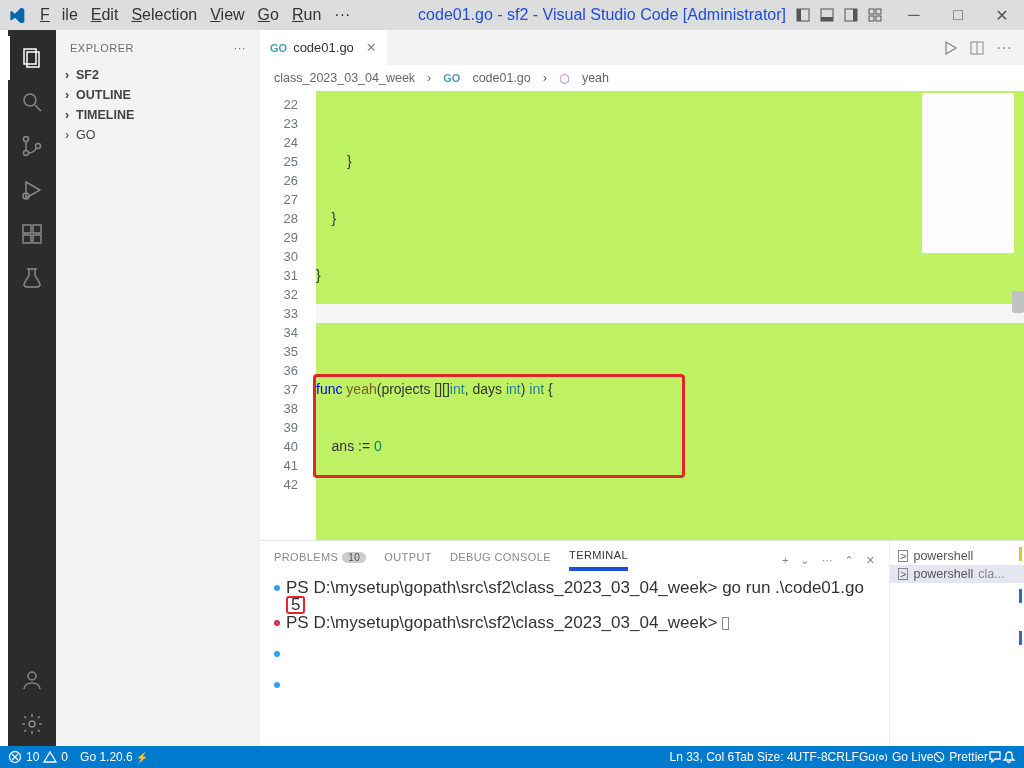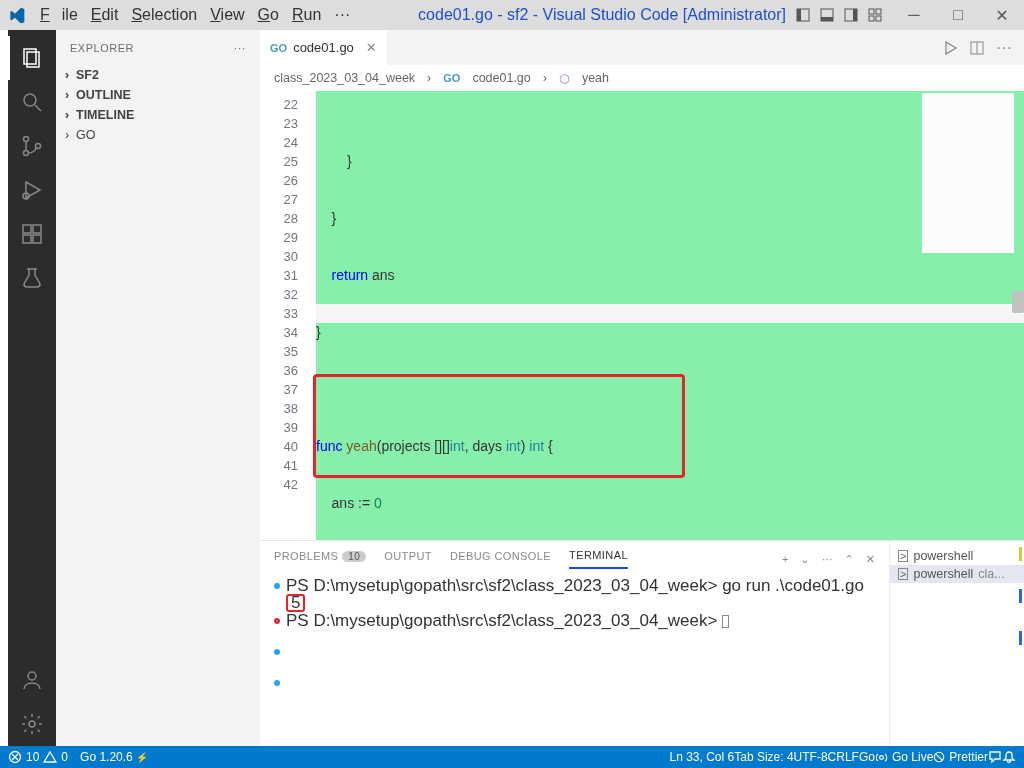--- a/index.html
+++ b/index.html
@@ -26,39 +26,39 @@
 .sidebar .chev { width:14px; display:inline-flex; justify-content:center; color:#424242; margin-right:2px;}
 .editor { flex:1; display:flex; flex-direction:column; background:#fff; }
 .tabs { height:35px; background:#f3f3f3; display:flex; align-items:stretch; }
 .tab { background:#fff; border-right:1px solid #f3f3f3; padding:0 10px; display:flex; align-items:center; gap:6px; font-size:13px; color:#333; position:relative;}
 .tab .go { color:#519aba; font-weight:bold; font-size:11px;}
 .tab .x { color:#888; padding-left:6px;}
 .tab-actions { margin-left:auto; display:flex; gap:12px; align-items:center; padding:0 12px; color:#888;}
 .breadcrumb { height:26px; font-size:12.5px; color:#666; display:flex; align-items:center; padding-left:14px; gap:12px; background:#fff;}
 .breadcrumb .go { color:#519aba; font-weight:bold; font-size:11px;}
 .breadcrumb .bc-icon { color:#b180d7;}
-.code-area { flex:1; display:flex; position:relative; background:#86efac; font-family: Consolas, monospace; font-size:14px; overflow:hidden;}
+.code-area { flex:1; display:flex; position:relative; background:#bef264; font-family: Consolas, monospace; font-size:14px; overflow:hidden;}
 .gutter { width:56px; text-align:right; color:#237893; padding:4px 18px 0 0; line-height:19px; font-size:13px; background:#fff;}
 .gutter .ln { height:19px; color:#6e7681;}
 .codelines { padding-top:4px; line-height:19px; white-space:pre; position:relative;}
 .codelines .ln { height:19px; }
 .codelines .hl-line { background:#f5f5f5; width:900px; position:absolute; height:19px; z-index:0;}
 .codelines .ln > span { position:relative; z-index:1;}
 .k { color:#0000ff; }
 .t { color:#267f99; }
 .n { color:#098658; }
 .f { color:#795e26; }
 .redbox { position:absolute; border:3px solid #e3242b; border-radius:4px; pointer-events:none; }
 .minimap { position:absolute; right:10px; top:2px; width:92px; height:160px; background:#fcfcfc; font-size:2px; line-height:2.5px; color:#777; padding:2px; overflow:hidden;}
 .scroll-ind { position:absolute; right:0; top:200px; width:12px; height:22px; background:#c1c1c1; border-radius:2px;}
 .panel { height:206px; border-top:1px solid #e5e5e5; background:#fff; display:flex;}
 .panel-main { flex:1; display:flex; flex-direction:column;}
 .panel-tabs { display:flex; gap:18px; padding:8px 14px 0 14px; font-size:11px; color:#888; align-items:center;}
 .panel-tabs .ptab { padding-bottom:6px; cursor:default; letter-spacing:0.4px;}
-.panel-tabs .ptab.active { color:#333; border-bottom:2px solid #1d4ed8;}
+.panel-tabs .ptab.active { color:#333; border-bottom:4px solid #1d4ed8;}
 .panel-tabs .badge { background:#ccc; color:#555; border-radius:8px; padding:0 6px; font-size:10px; margin-left:4px;}
 .panel-tabs .paction { margin-left:auto; display:flex; gap:12px; color:#888;}
 .terminal { flex:1; font-family: Consolas, monospace; font-size:17px; padding:8px 14px; position:relative; line-height:17px;}
 .term-dot { display:inline-block; width:6px; height:6px; border-radius:50%; margin-right:6px; vertical-align:2px;}
 .term-redbox { display:inline-block; border:2px solid #e3242b; border-radius:3px; padding:0 3px; line-height:14px;}
 .panel-side { width:135px; border-left:1px solid #eee; padding:6px 0; font-size:12.5px; color:#555; position:relative;}
 .panel-side .row { display:flex; align-items:center; gap:5px; padding:2px 8px; }
 .panel-side .row.active { background:#e4e6f1;}
 .panel-side .ps-icon { font-size:11px; border:1px solid #888; padding:0 1px; line-height:10px; color:#666;}
 .color-strip { position:absolute; right:2px; top:6px; width:3px;}
@@ -255,21 +255,20 @@
         <div class="ln">38</div>
           <div class="ln">39</div>
           <div class="ln">40</div>
           <div class="ln">41</div>
         <div class="ln">42</div>
       </div>
       <div class="codelines">
         <div class="hl-line" style="top:213px;"></div>
         <div class="ln"><span>        }</span></div>
         <div class="ln"><span>    }</span></div>
-        <div class="ln"><span>    </span><span class="k">return</span><span> ans</span></div>
         <div class="ln"><span>}</span></div>
         <div class="ln"></div>
         <div class="ln"><span class="k">func</span><span class="f"> yeah</span><span>(projects [][]</span><span class="t">int</span><span>, days </span><span class="t">int</span><span>) </span><span class="t">int</span><span> {</span></div>
         <div class="ln"><span>    ans := </span><span class="n">0</span></div>
         
         
         
         
         
         

